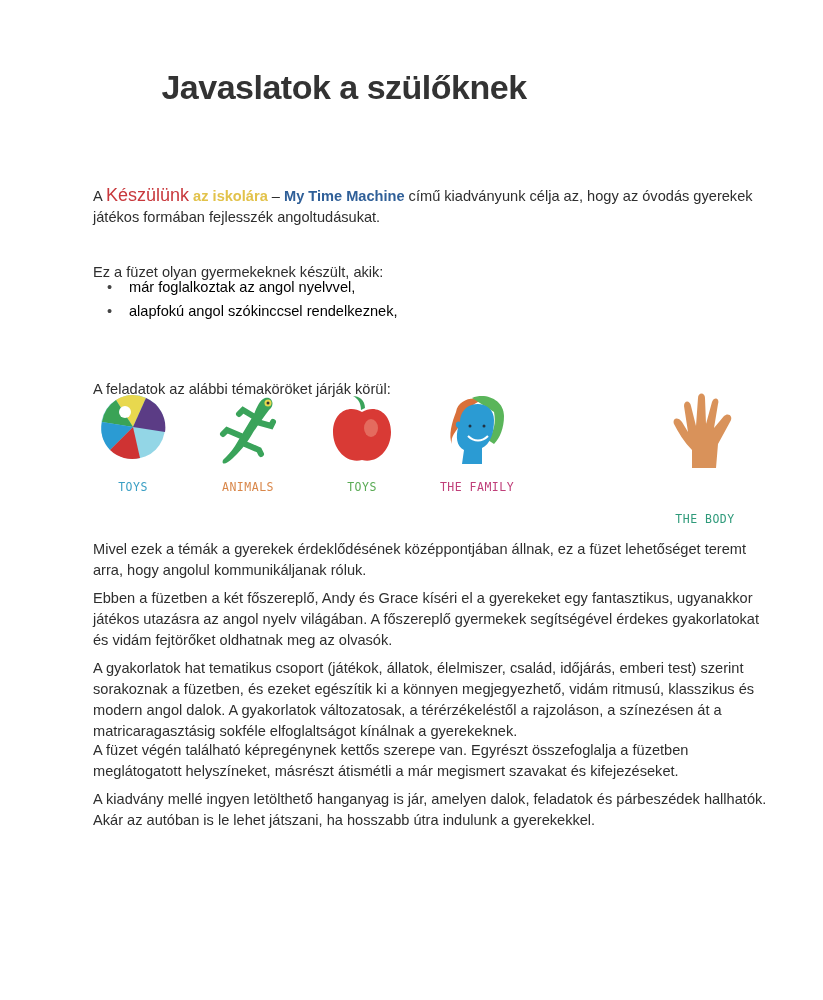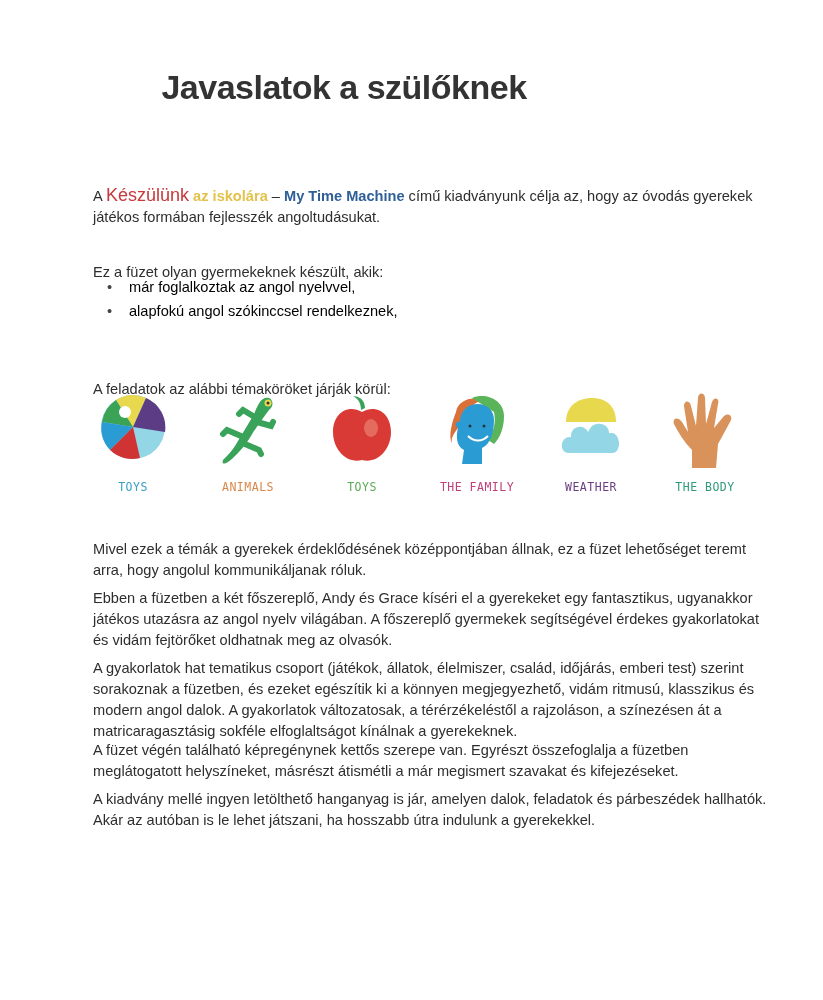--- a/index.html
+++ b/index.html
@@ -77,32 +77,25 @@
     <svg width="70" height="78" viewBox="0 0 70 78">
       <path d="M14 20 C16 8 30 4 40 8 C30 12 22 20 20 30 C14 40 8 44 10 52 C6 44 10 30 14 20 Z" fill="#d9703a"></path>
       <path d="M30 6 C44 0 62 8 62 24 C62 36 58 46 52 52 L46 48 C52 40 54 30 52 20 Z" fill="#5ab55a"></path>
       <path d="M24 16 C34 8 52 12 52 28 C52 42 48 52 40 56 L40 72 L20 72 L22 58 C14 54 14 44 16 36 C12 34 14 28 18 30 C18 24 20 20 24 16 Z" fill="#2b9bd3"></path>
       <circle cx="28" cy="34" r="1.5" fill="#234"></circle>
         <circle cx="42" cy="34" r="1.5" fill="#234"></circle>
       <path d="M26 44 C32 50 40 50 46 44" stroke="#fff" stroke-width="2" fill="none"></path>
     </svg>
     <div class="topic-label" style="color: rgb(192, 64, 122);">THE FAMILY</div>
   </div>
-  <div class="topic" style="left:458px">
-    <svg width="70" height="70" viewBox="0 0 70 70">
-      <path d="M10 30 C10 12 24 6 36 6 C50 6 60 14 60 30 Z" fill="#e8d84e"></path>
-      <path d="M12 62 C2 62 2 44 14 44 C14 34 26 30 32 38 C36 28 52 28 54 40 C66 38 68 62 56 62 Z" fill="#93d6e6" stroke="#fff" stroke-width="2"></path>
-    </svg>
-    <div class="topic-label" style="color: rgb(106, 60, 130);">WEATHER</div>
-  </div>
   <div class="topic" style="left:572px">
     <svg width="70" height="78" viewBox="0 0 70 78">
       <path d="M22 76 L22 58 C14 50 8 40 4 32 C2 26 8 24 12 30 L18 40 L14 14 C14 8 20 8 21 14 L26 34 L28 6 C28 0 35 0 35 6 L36 32 L42 10 C44 4 50 6 48 12 L44 36 L54 24 C58 20 64 24 60 30 L48 52 L46 76 Z" fill="#d9925a"></path>
     </svg>
-    <div class="topic-label" style="color: rgb(46, 154, 122);">THE BODY</div>
+    <div class="topic-label" style="color: rgb(46, 154, 122); margin-top: 32px;">THE BODY</div>
   </div>
 </div>
 
 <div class="p p1">Mivel ezek a témák a gyerekek érdeklődésének középpontjában állnak, ez a füzet lehetőséget teremt arra, hogy angolul kommunikáljanak róluk.</div>
 <div class="p p2">Ebben a füzetben a két főszereplő, Andy és Grace kíséri el a gyerekeket egy fantasztikus, ugyanakkor játékos utazásra az angol nyelv világában. A főszereplő gyermekek segítségével érdekes gyakorlatokat és vidám fejtörőket oldhatnak meg az olvasók.</div>
 <div class="p p3">A gyakorlatok hat tematikus csoport (játékok, állatok, élelmiszer, család, időjárás, emberi test) szerint sorakoznak a füzetben, és ezeket egészítik ki a könnyen megjegyezhető, vidám ritmusú, klasszikus és modern angol dalok. A gyakorlatok változatosak, a térérzékeléstől a rajzoláson, a színezésen át a matricaragasztásig sokféle elfoglaltságot kínálnak a gyerekeknek.</div>
 <div class="p p4">A füzet végén található képregénynek kettős szerepe van. Egyrészt összefoglalja a füzetben meglátogatott helyszíneket, másrészt átismétli a már megismert szavakat és kifejezéseket.</div>
 <div class="p p5">A kiadvány mellé ingyen letölthető hanganyag is jár, amelyen dalok, feladatok és párbeszédek hallhatók. Akár az autóban is le lehet játszani, ha hosszabb útra indulunk a gyerekekkel.</div>
 
 </body></html>

